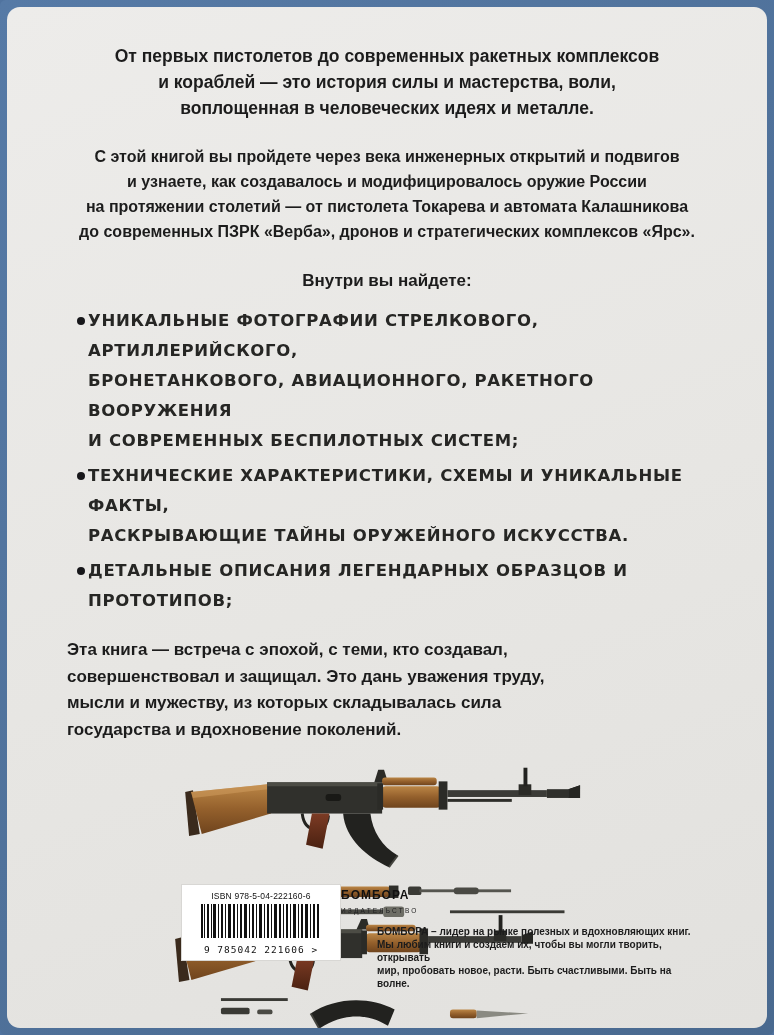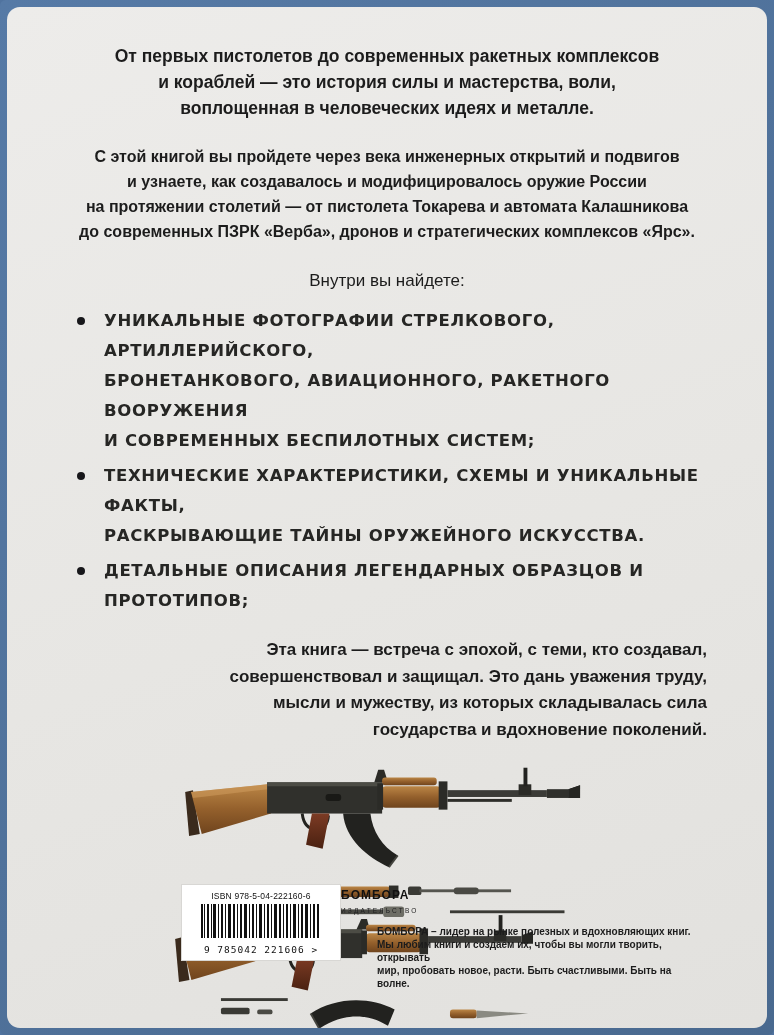--- a/index.html
+++ b/index.html
@@ -19,37 +19,37 @@
   .lead {
     margin:36px 56px 0; text-align:center;
     font-weight:bold; font-size:17.5px; line-height:26px;
   }
   .bodytext {
     margin:23px 44px 0; text-align:center;
     font-size:16px; line-height:25px;
   }
   .contents-heading {
     margin:27px 12px 0; text-align:center;
-    font-weight:normal; font-size:17px;
+    font-weight:bold; font-size:17px;
   }
   ul.contents {
     list-style:none; margin:15px 0 0; padding:0 48px 0 70px;
   }
   ul.contents li {
-    display:flex; gap:19px; margin-bottom:5px;
+    display:flex; gap:3px; margin-bottom:5px;
     font-family:"DejaVu Sans", sans-serif;
     font-weight:bold; font-size:16.5px; line-height:30px;
     letter-spacing:0.7px; color:#262624;
   }
   .bullet-dot {
     width:8px; height:8px; border-radius:50%;
     background:#17171a; margin-top:11px; flex:none;
   }
   .closing {
-    margin:21px 60px 0; text-align:right;
+    margin:21px 60px 0; text-align:left;
     font-size:17px; line-height:26.5px;
   }
 
   .figure { margin:14px auto 0; width:470px; text-align:center; }
   .figure svg { display:block; margin:0 auto; }
 
   .footer {
     position:absolute; left:175px; right:66px; bottom:38px;
     display:flex; gap:1px; align-items:flex-start;
   }

